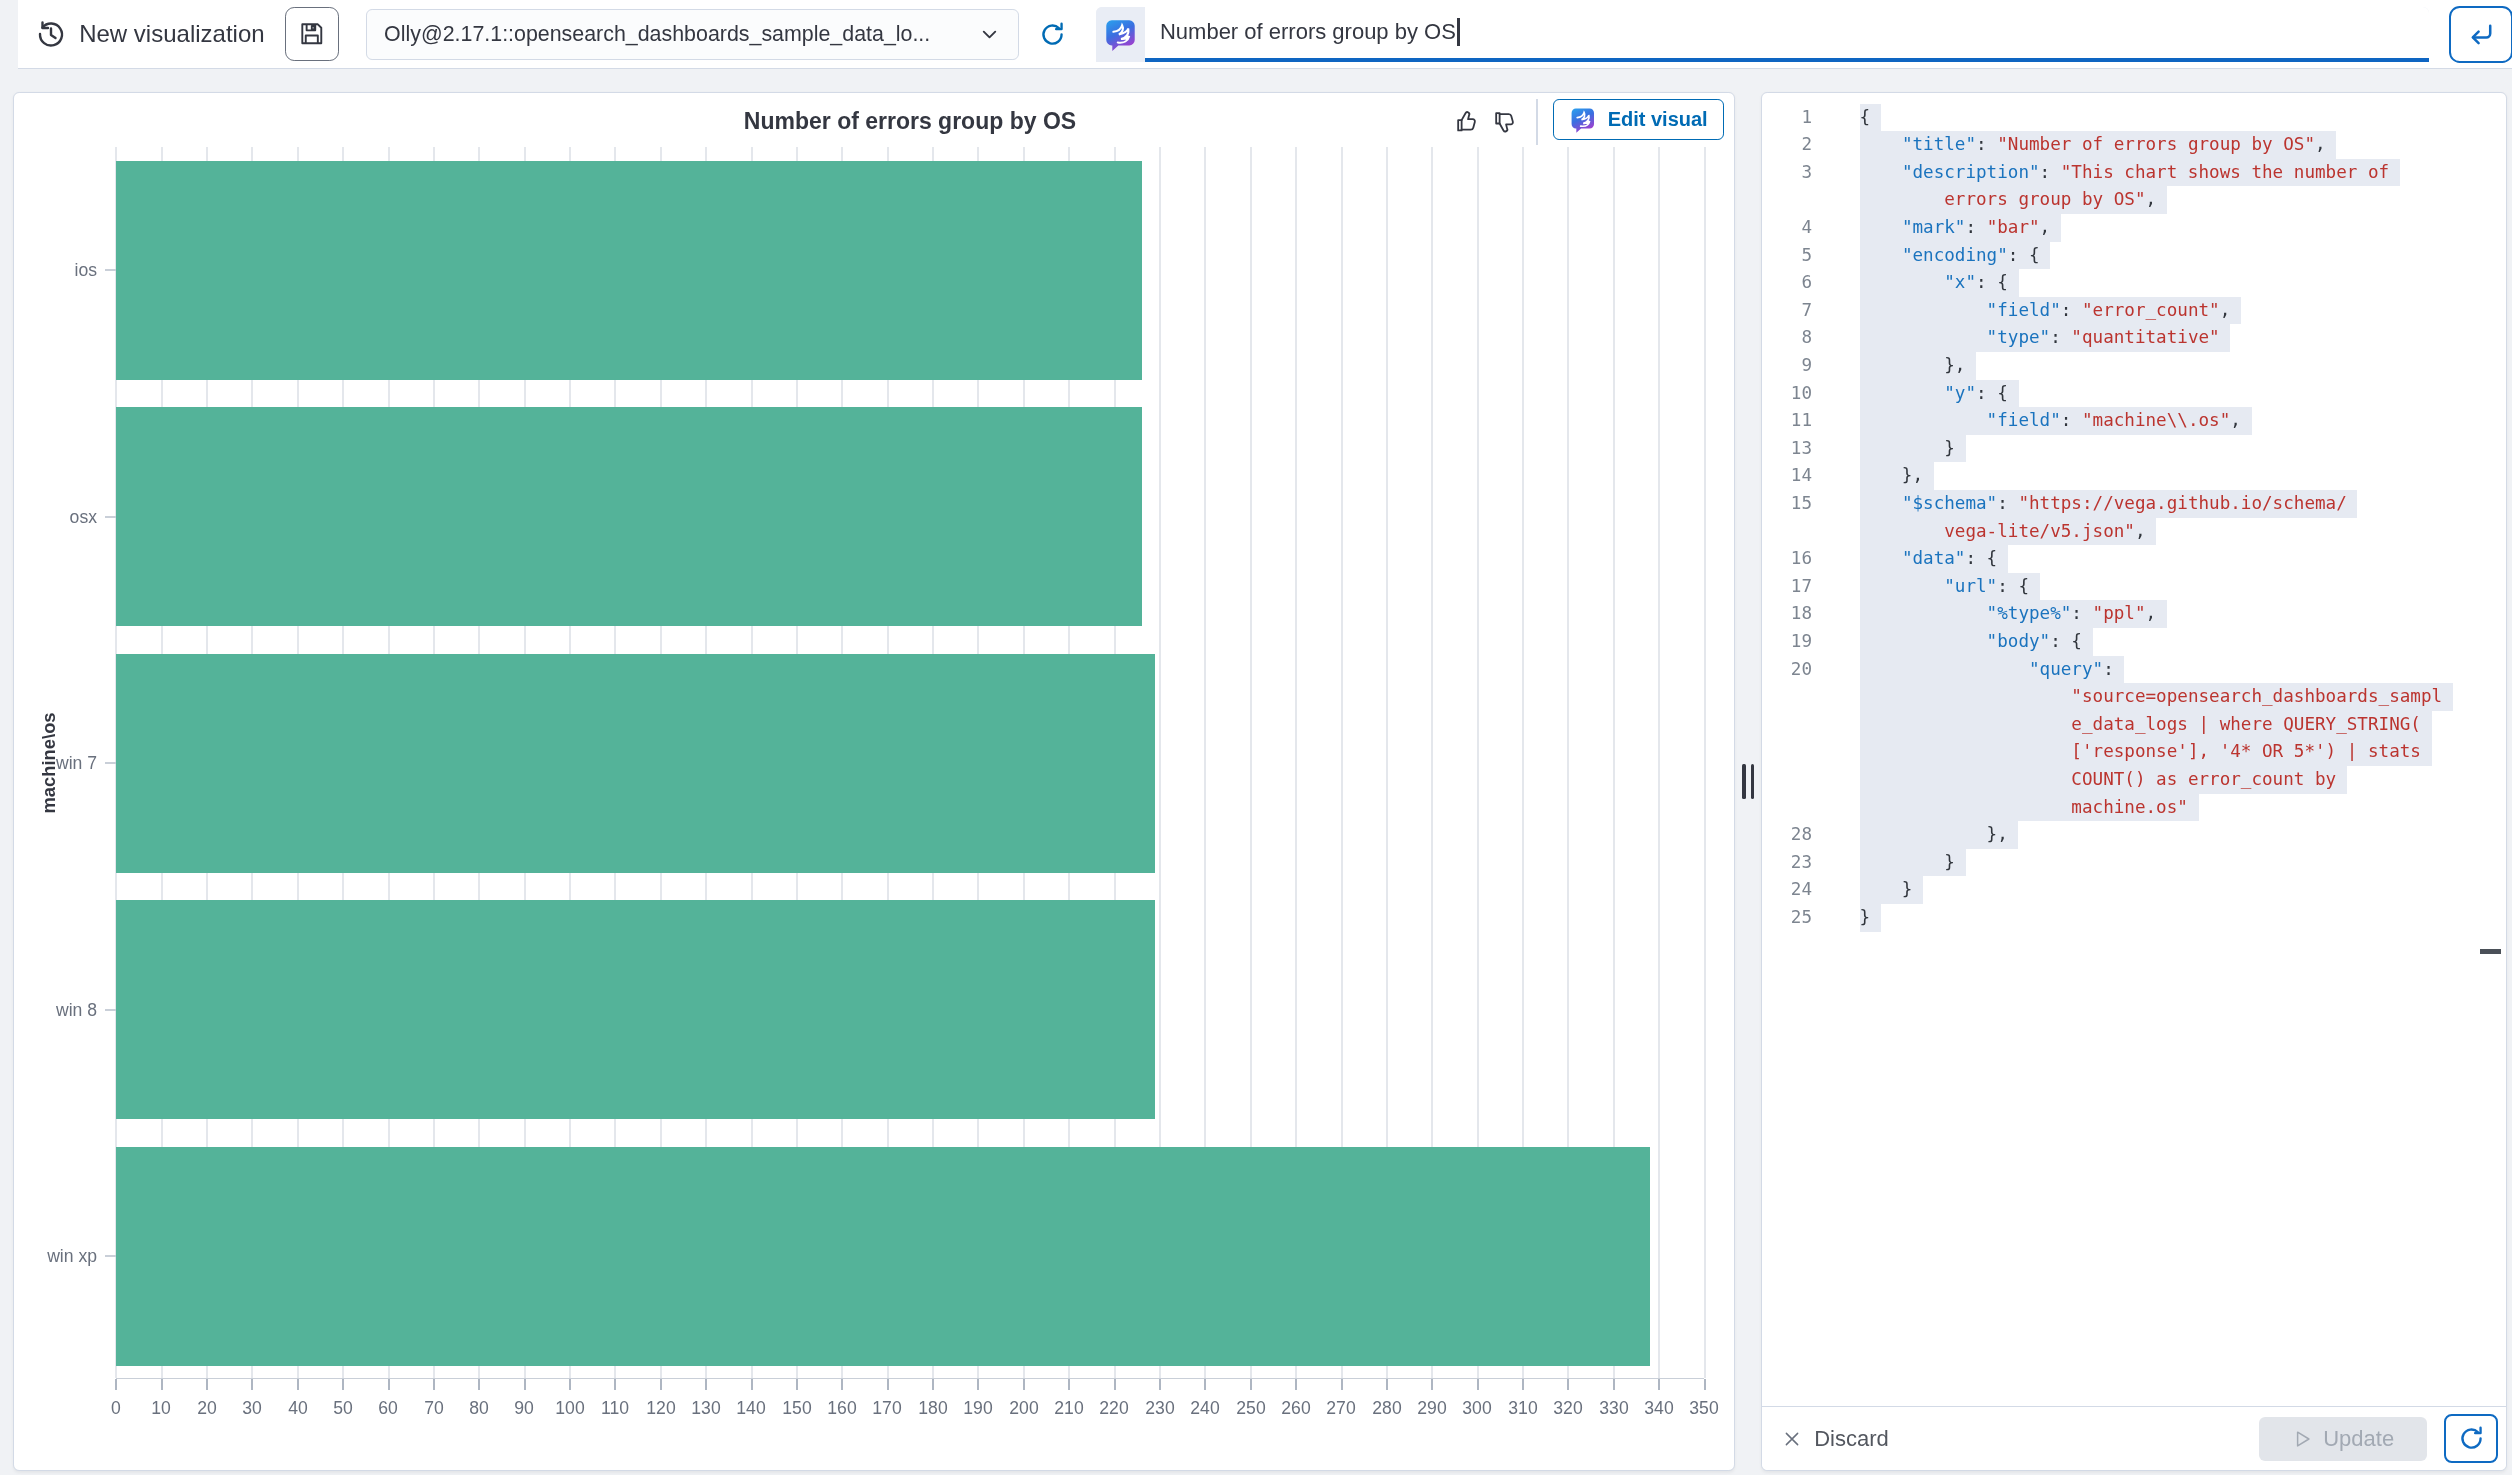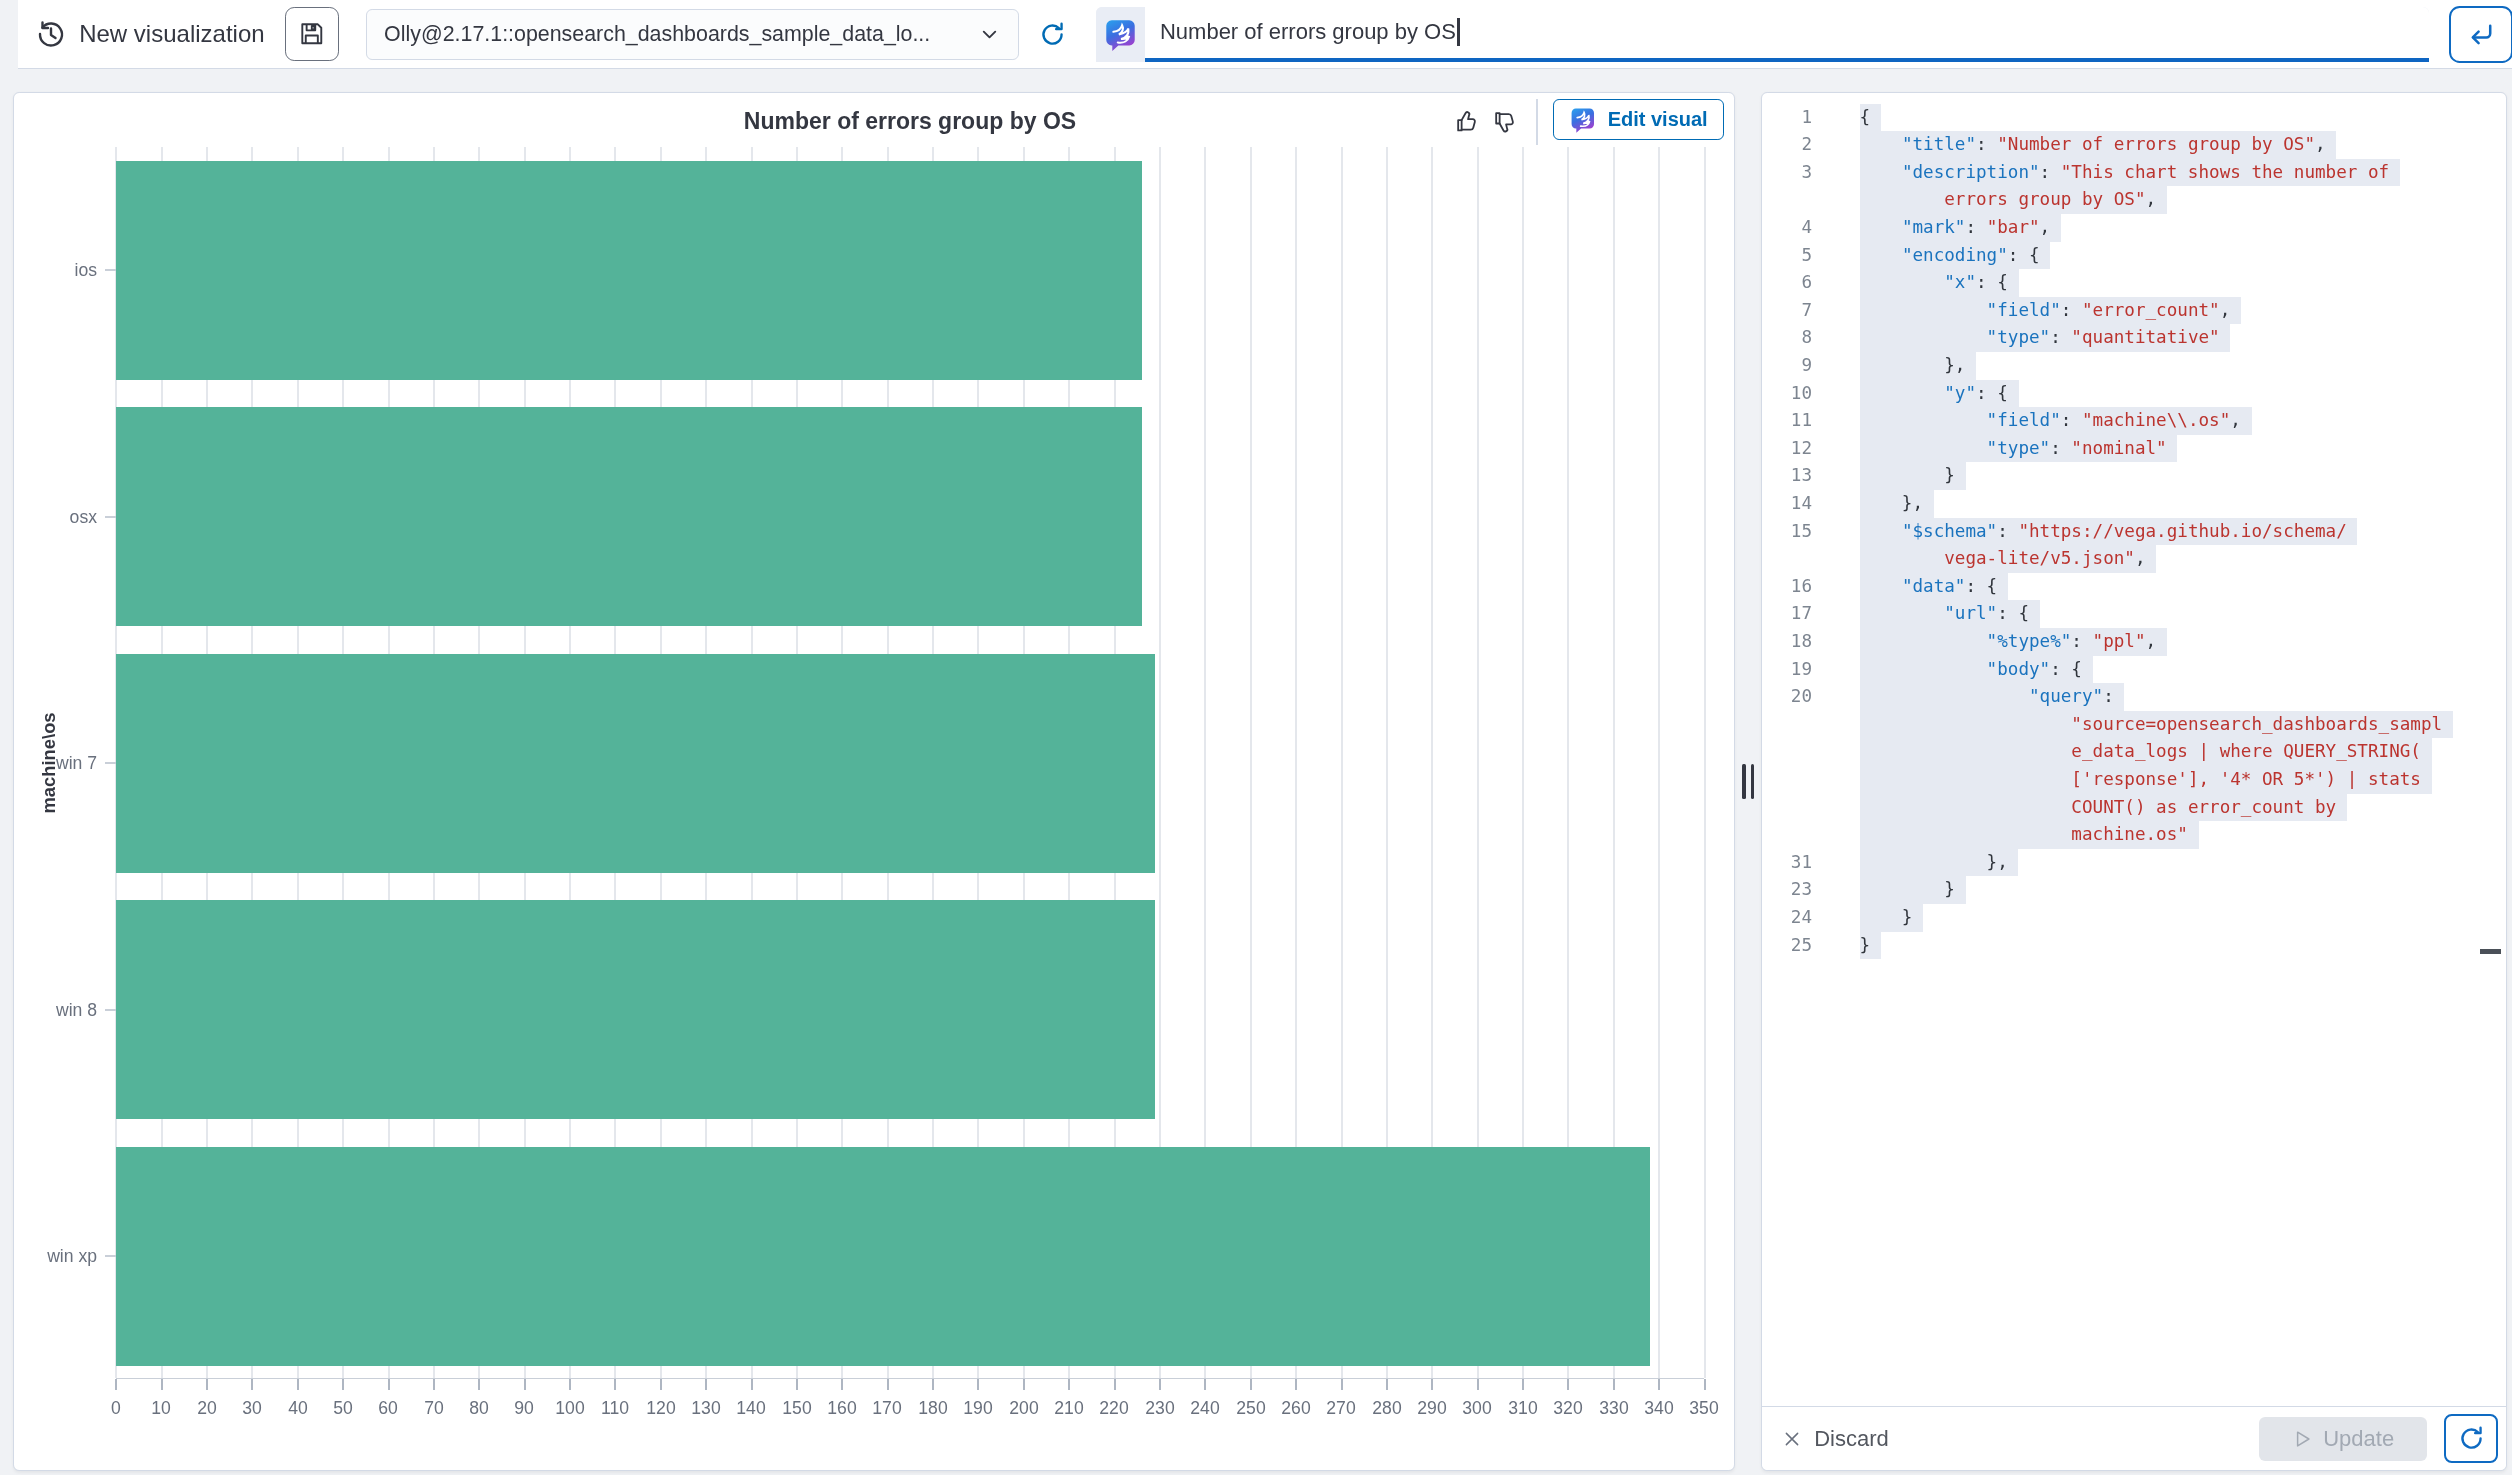--- a/index.html
+++ b/index.html
@@ -388,36 +388,35 @@
       <div class="crow"><span class="lnum">3</span><span class="ltext"><span class="tok-p">    </span><span class="tok-k">"description"</span><span class="tok-p">: </span><span class="tok-s">"This chart shows the number of</span></span></div>
       <div class="crow"><span class="lnum"></span><span class="ltext"><span class="tok-p">        </span><span class="tok-s">errors group by OS"</span><span class="tok-p">,</span></span></div>
       <div class="crow"><span class="lnum">4</span><span class="ltext"><span class="tok-p">    </span><span class="tok-k">"mark"</span><span class="tok-p">: </span><span class="tok-s">"bar"</span><span class="tok-p">,</span></span></div>
       <div class="crow"><span class="lnum">5</span><span class="ltext"><span class="tok-p">    </span><span class="tok-k">"encoding"</span><span class="tok-p">: {</span></span></div>
       <div class="crow"><span class="lnum">6</span><span class="ltext"><span class="tok-p">        </span><span class="tok-k">"x"</span><span class="tok-p">: {</span></span></div>
       <div class="crow"><span class="lnum">7</span><span class="ltext"><span class="tok-p">            </span><span class="tok-k">"field"</span><span class="tok-p">: </span><span class="tok-s">"error_count"</span><span class="tok-p">,</span></span></div>
       <div class="crow"><span class="lnum">8</span><span class="ltext"><span class="tok-p">            </span><span class="tok-k">"type"</span><span class="tok-p">: </span><span class="tok-s">"quantitative"</span></span></div>
       <div class="crow"><span class="lnum">9</span><span class="ltext"><span class="tok-p">        },</span></span></div>
       <div class="crow"><span class="lnum">10</span><span class="ltext"><span class="tok-p">        </span><span class="tok-k">"y"</span><span class="tok-p">: {</span></span></div>
       <div class="crow"><span class="lnum">11</span><span class="ltext"><span class="tok-p">            </span><span class="tok-k">"field"</span><span class="tok-p">: </span><span class="tok-s">"machine\\.os"</span><span class="tok-p">,</span></span></div>
-      <div class="crow"><span class="lnum">12</span><span class="ltext"><span class="tok-p">            </span><span class="tok-k">"type"</span><span class="tok-p">: </span><span class="tok-s">"nominal"</span></span></div>
       <div class="crow"><span class="lnum">13</span><span class="ltext"><span class="tok-p">        }</span></span></div>
       <div class="crow"><span class="lnum">14</span><span class="ltext"><span class="tok-p">    },</span></span></div>
       <div class="crow"><span class="lnum">15</span><span class="ltext"><span class="tok-p">    </span><span class="tok-k">"$schema"</span><span class="tok-p">: </span><span class="tok-s">"https://vega.github.io/schema/</span></span></div>
       <div class="crow"><span class="lnum"></span><span class="ltext"><span class="tok-p">        </span><span class="tok-s">vega-lite/v5.json"</span><span class="tok-p">,</span></span></div>
       <div class="crow"><span class="lnum">16</span><span class="ltext"><span class="tok-p">    </span><span class="tok-k">"data"</span><span class="tok-p">: {</span></span></div>
       <div class="crow"><span class="lnum">17</span><span class="ltext"><span class="tok-p">        </span><span class="tok-k">"url"</span><span class="tok-p">: {</span></span></div>
       <div class="crow"><span class="lnum">18</span><span class="ltext"><span class="tok-p">            </span><span class="tok-k">"%type%"</span><span class="tok-p">: </span><span class="tok-s">"ppl"</span><span class="tok-p">,</span></span></div>
       <div class="crow"><span class="lnum">19</span><span class="ltext"><span class="tok-p">            </span><span class="tok-k">"body"</span><span class="tok-p">: {</span></span></div>
       <div class="crow"><span class="lnum">20</span><span class="ltext"><span class="tok-p">                </span><span class="tok-k">"query"</span><span class="tok-p">:</span></span></div>
       <div class="crow"><span class="lnum"></span><span class="ltext"><span class="tok-p">                    </span><span class="tok-s">"source=opensearch_dashboards_sampl</span></span></div>
       <div class="crow"><span class="lnum"></span><span class="ltext"><span class="tok-p">                    </span><span class="tok-s">e_data_logs | where QUERY_STRING(</span></span></div>
       <div class="crow"><span class="lnum"></span><span class="ltext"><span class="tok-p">                    </span><span class="tok-s">['response'], '4* OR 5*') | stats</span></span></div>
       <div class="crow"><span class="lnum"></span><span class="ltext"><span class="tok-p">                    </span><span class="tok-s">COUNT() as error_count by</span></span></div>
       <div class="crow"><span class="lnum"></span><span class="ltext"><span class="tok-p">                    </span><span class="tok-s">machine.os"</span></span></div>
-      <div class="crow"><span class="lnum">31</span><span class="ltext"><span class="tok-p">            },</span></span></div>
+      <div class="crow"><span class="lnum">28</span><span class="ltext"><span class="tok-p">            },</span></span></div>
       <div class="crow"><span class="lnum">23</span><span class="ltext"><span class="tok-p">        }</span></span></div>
       <div class="crow"><span class="lnum">24</span><span class="ltext"><span class="tok-p">    }</span></span></div>
       <div class="crow"><span class="lnum">25</span><span class="ltext"><span class="tok-p">}</span></span></div>
     </div>
   <div class="ov-marker"></div>
 
   <div class="code-footer">
     <div class="discard">
       <span>
         <svg width="20" height="20" viewBox="0 0 32 32" fill="none" stroke="#69707d" stroke-width="2.4" stroke-linecap="round">

